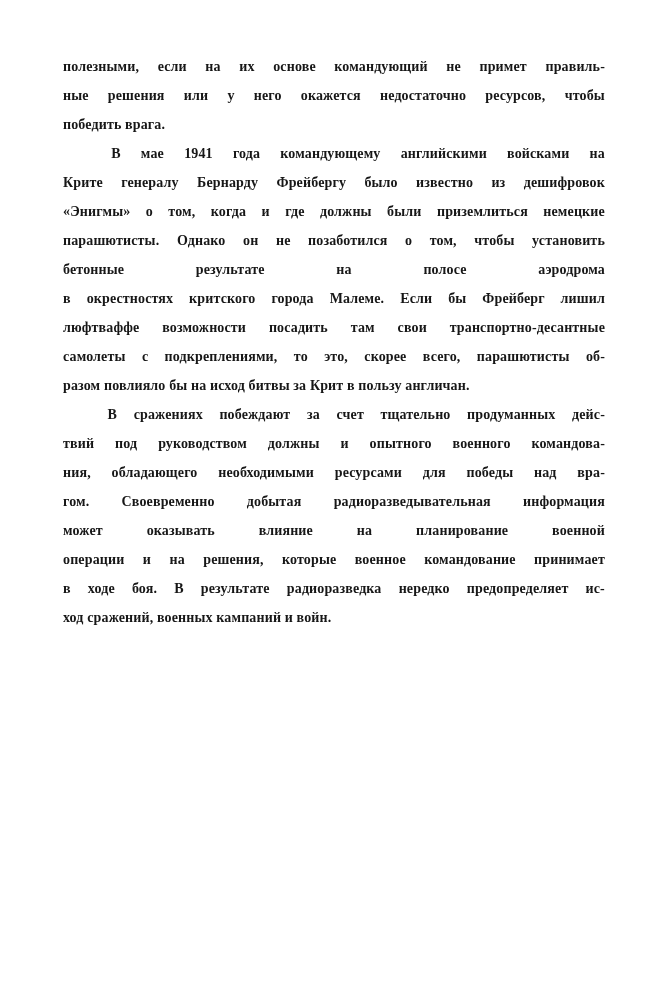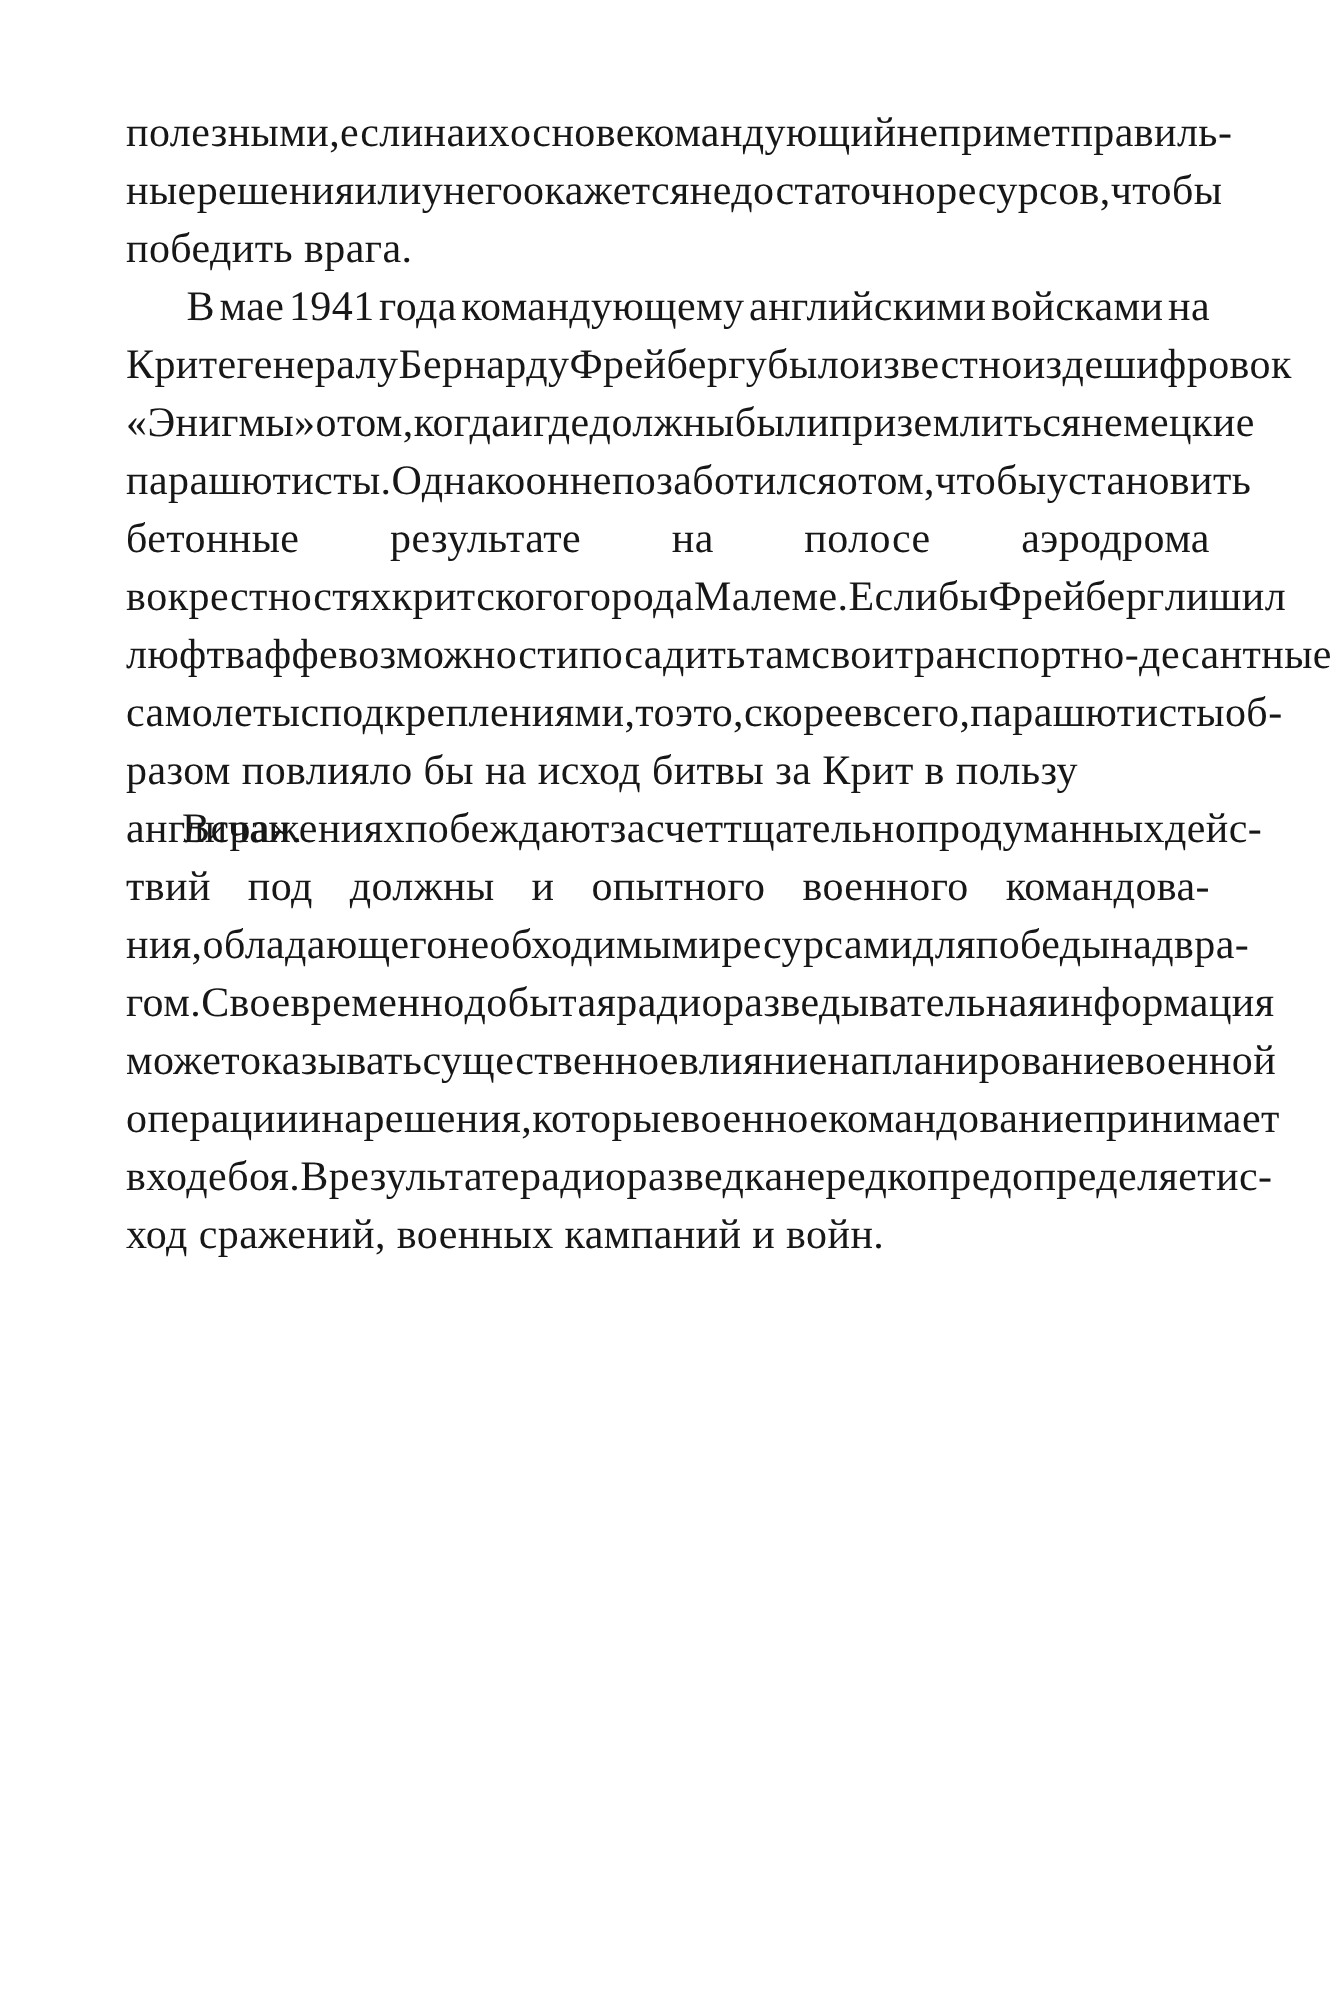--- a/index.html
+++ b/index.html
@@ -35,23 +35,24 @@
   .para {
     margin: 0;
   }
 
   
   .line {
     display: flex;
     width: 100%;
     height: 29px;
     line-height: 29px;
-    font-size: 21px;
+    font-size: 14px;
     white-space: pre;
     letter-spacing: 0.01em;
+    font-weight: bold;
   }
 
   
   .line.justify {
     justify-content: space-between;
   }
 
   
   .line.last {
     display: block;
@@ -85,22 +86,22 @@
         <div class="line justify"><span class="word">«Энигмы»</span><span class="word">о</span><span class="word">том,</span><span class="word">когда</span><span class="word">и</span><span class="word">где</span><span class="word">должны</span><span class="word">были</span><span class="word">приземлиться</span><span class="word">немецкие</span></div>
         <div class="line justify"><span class="word">парашютисты.</span><span class="word">Однако</span><span class="word">он</span><span class="word">не</span><span class="word">позаботился</span><span class="word">о</span><span class="word">том,</span><span class="word">чтобы</span><span class="word">установить</span></div>
         <div class="line justify"><span class="word">бетонные</span><span class="word">результате</span><span class="word">на</span><span class="word">полосе</span><span class="word">аэродрома</span></div>
         <div class="line justify"><span class="word">в</span><span class="word">окрестностях</span><span class="word">критского</span><span class="word">города</span><span class="word">Малеме.</span><span class="word">Если</span><span class="word">бы</span><span class="word">Фрейберг</span><span class="word">лишил</span></div>
         <div class="line justify"><span class="word">люфтваффе</span><span class="word">возможности</span><span class="word">посадить</span><span class="word">там</span><span class="word">свои</span><span class="word">транспортно-десантные</span></div>
         <div class="line justify"><span class="word">самолеты</span><span class="word">с</span><span class="word">подкреплениями,</span><span class="word">то</span><span class="word">это,</span><span class="word">скорее</span><span class="word">всего,</span><span class="word">парашютисты</span><span class="word">об-</span></div>
         <div class="line last">разом повлияло бы на исход битвы за Крит в пользу англичан.</div>
       </div>
       <div class="para">
         <div class="line justify"><span class="indent"></span><span class="word">В</span><span class="word">сражениях</span><span class="word">побеждают</span><span class="word">за</span><span class="word">счет</span><span class="word">тщательно</span><span class="word">продуманных</span><span class="word">дейс-</span></div>
-        <div class="line justify"><span class="word">твий</span><span class="word">под</span><span class="word">должны</span><span class="word">и</span><span class="word">опытного</span><span class="word">военного</span><span class="word">командова-</span></div>
+        <div class="line justify"><span class="word">твий</span><span class="word">под</span><span class="word">руководством</span><span class="word">должны</span><span class="word">и</span><span class="word">опытного</span><span class="word">военного</span><span class="word">командова-</span></div>
         <div class="line justify"><span class="word">ния,</span><span class="word">обладающего</span><span class="word">необходимыми</span><span class="word">ресурсами</span><span class="word">для</span><span class="word">победы</span><span class="word">над</span><span class="word">вра-</span></div>
         <div class="line justify"><span class="word">гом.</span><span class="word">Своевременно</span><span class="word">добытая</span><span class="word">радиоразведывательная</span><span class="word">информация</span></div>
-        <div class="line justify"><span class="word">может</span><span class="word">оказывать</span><span class="word">существенное</span><span class="word">влияние</span><span class="word">на</span><span class="word">планирование</span><span class="word">военной</span></div>
+        <div class="line justify"><span class="word">может</span><span class="word">оказывать</span><span class="word">влияние</span><span class="word">на</span><span class="word">планирование</span><span class="word">военной</span></div>
         <div class="line justify"><span class="word">операции</span><span class="word">и</span><span class="word">на</span><span class="word">решения,</span><span class="word">которые</span><span class="word">военное</span><span class="word">командование</span><span class="word">принимает</span></div>
         <div class="line justify"><span class="word">в</span><span class="word">ходе</span><span class="word">боя.</span><span class="word">В</span><span class="word">результате</span><span class="word">радиоразведка</span><span class="word">нередко</span><span class="word">предопределяет</span><span class="word">ис-</span></div>
         <div class="line last">ход сражений, военных кампаний и войн.</div>
       </div>
     </div>
 </div>
 
 </body></html>

